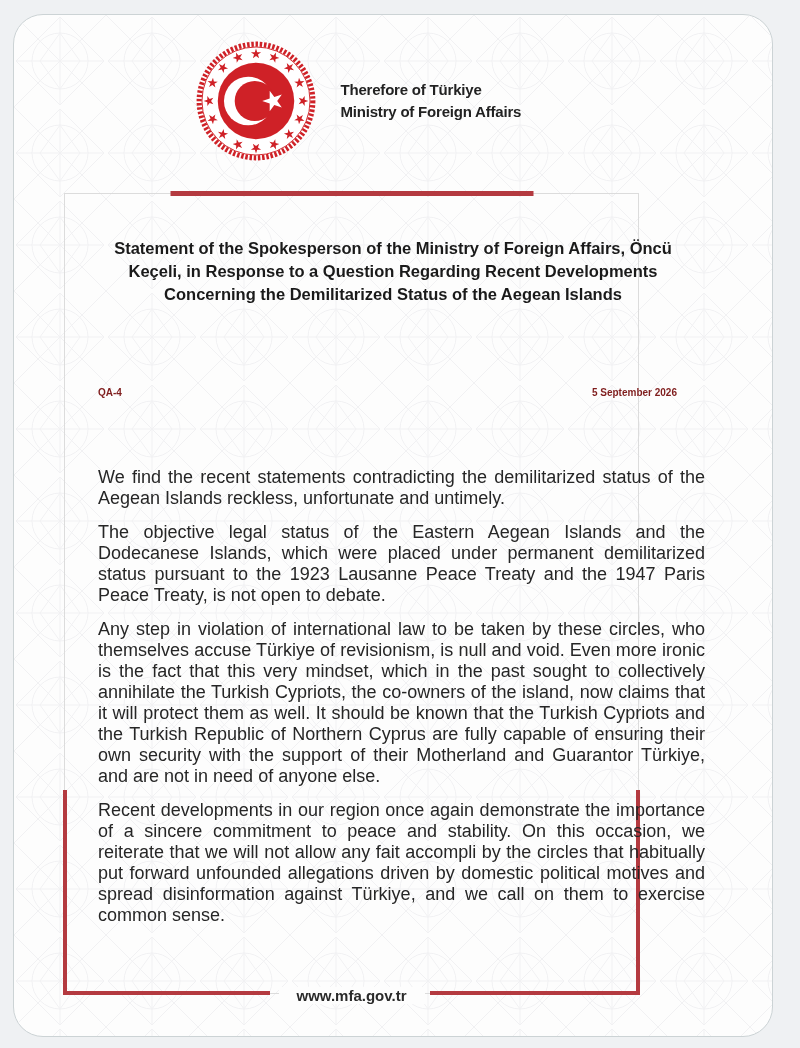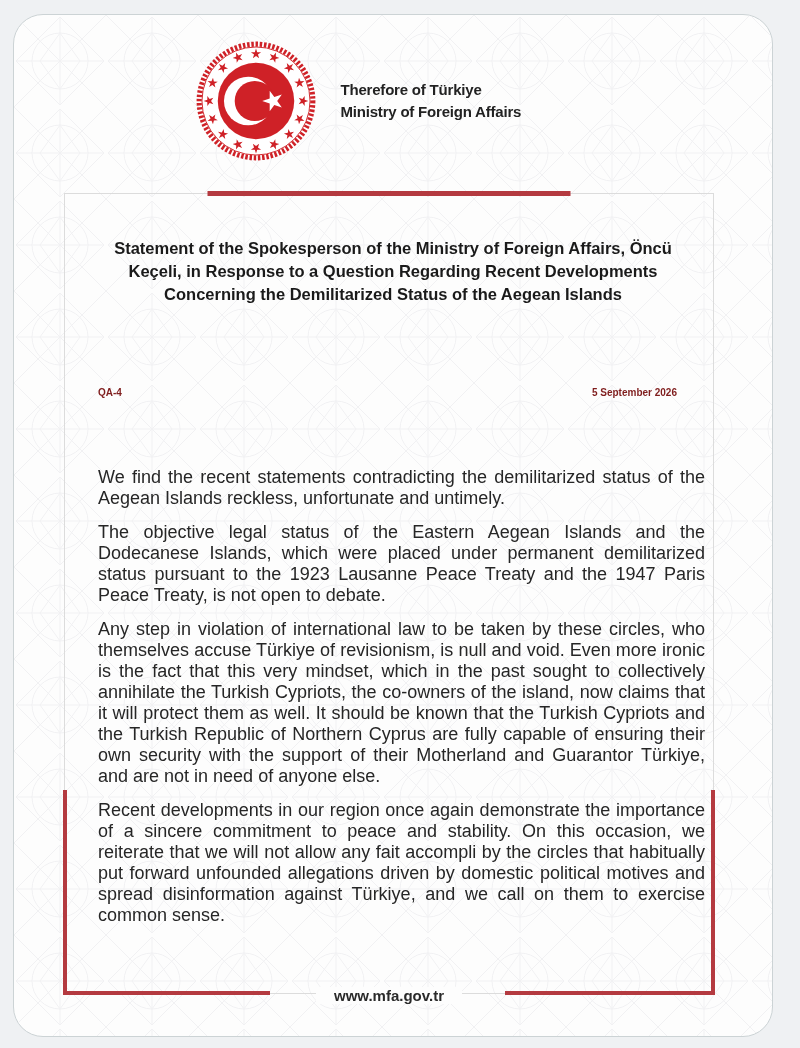--- a/index.html
+++ b/index.html
@@ -76,21 +76,21 @@
     font-size: 18px;
     line-height: 21px;
     text-align: justify;
     color: #262626;
     margin-top: 6px;
   }
   .bodytext p { margin: 0 0 13px 0; }
   
   .rule-box {
     left: 50px; top: 178px;
-    width: 650px; height: 801px;
+    width: 575px; height: 801px;
     border: 1px solid #dcdcdc;
     box-sizing: border-box;
     z-index: 0;
   }
   .accent-top {
     position: absolute;
     top: -3px;
     left: 50%;
     transform: translateX(-50%);
     width: 363px;

